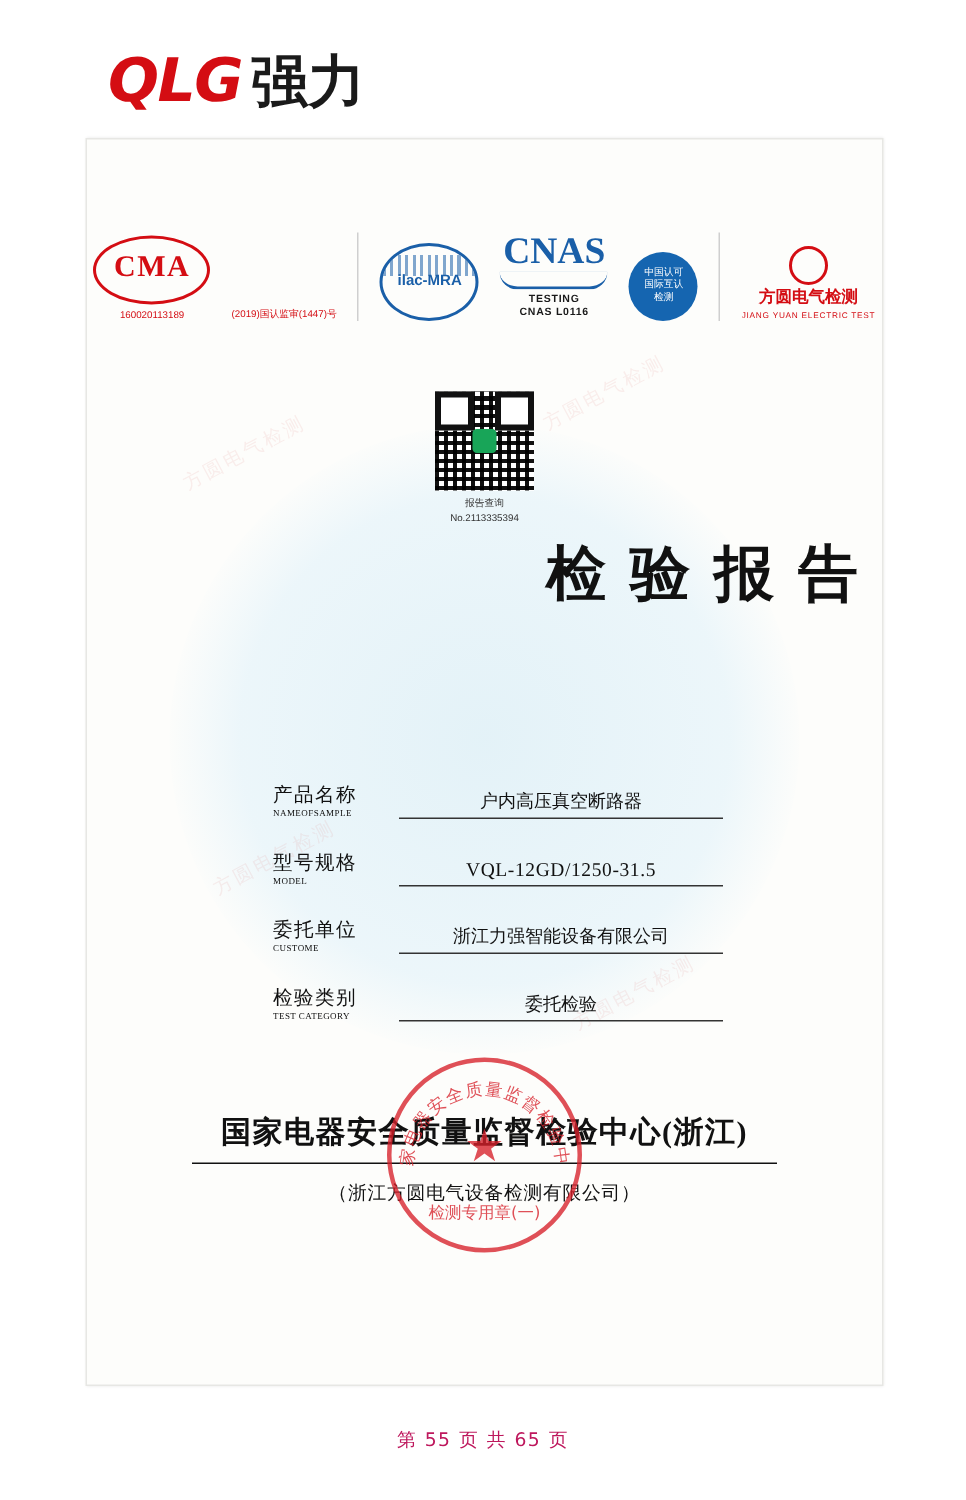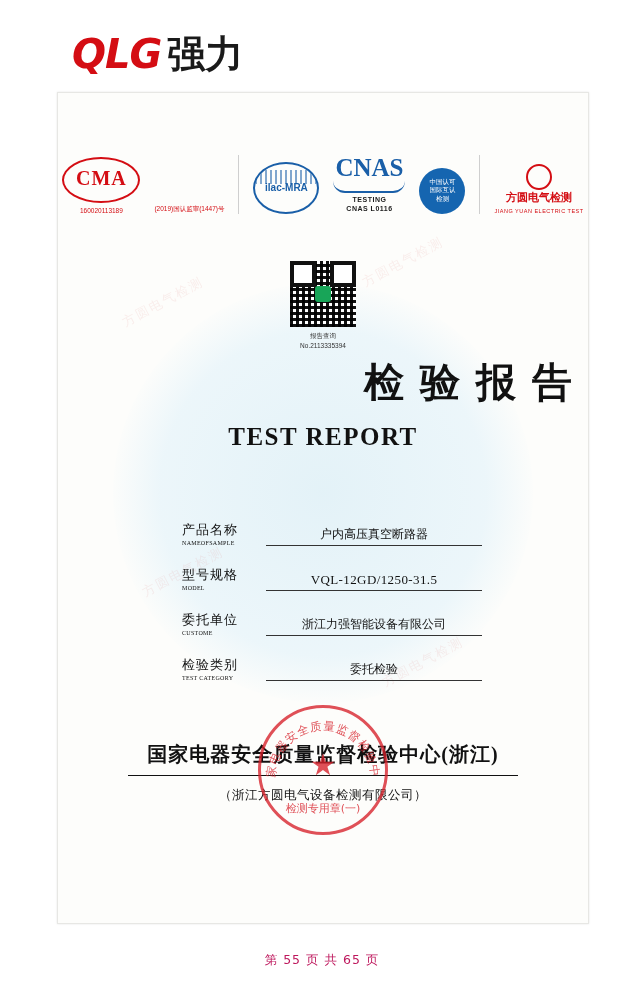--- a/index.html
+++ b/index.html
@@ -463,21 +463,20 @@
 
   <div class="qr-wrap">
     <div class="qr">
       <div class="qr-center"></div>
     </div>
     <div class="qr-cap">报告查询</div>
     <div class="qr-cap" style="margin-top:0">No.2113335394</div>
   </div>
 
   <div class="title-cn">检验报告</div>
-  <div class="title-en">TEST REPORT</div>
 
   <div class="fields">
 
     <div class="field-row">
       <div class="field-label">
         <span class="cn">产品名称</span>
         <span class="en">NAMEOFSAMPLE</span>
       </div>
       <div class="field-value">户内高压真空断路器</div>
     </div>

